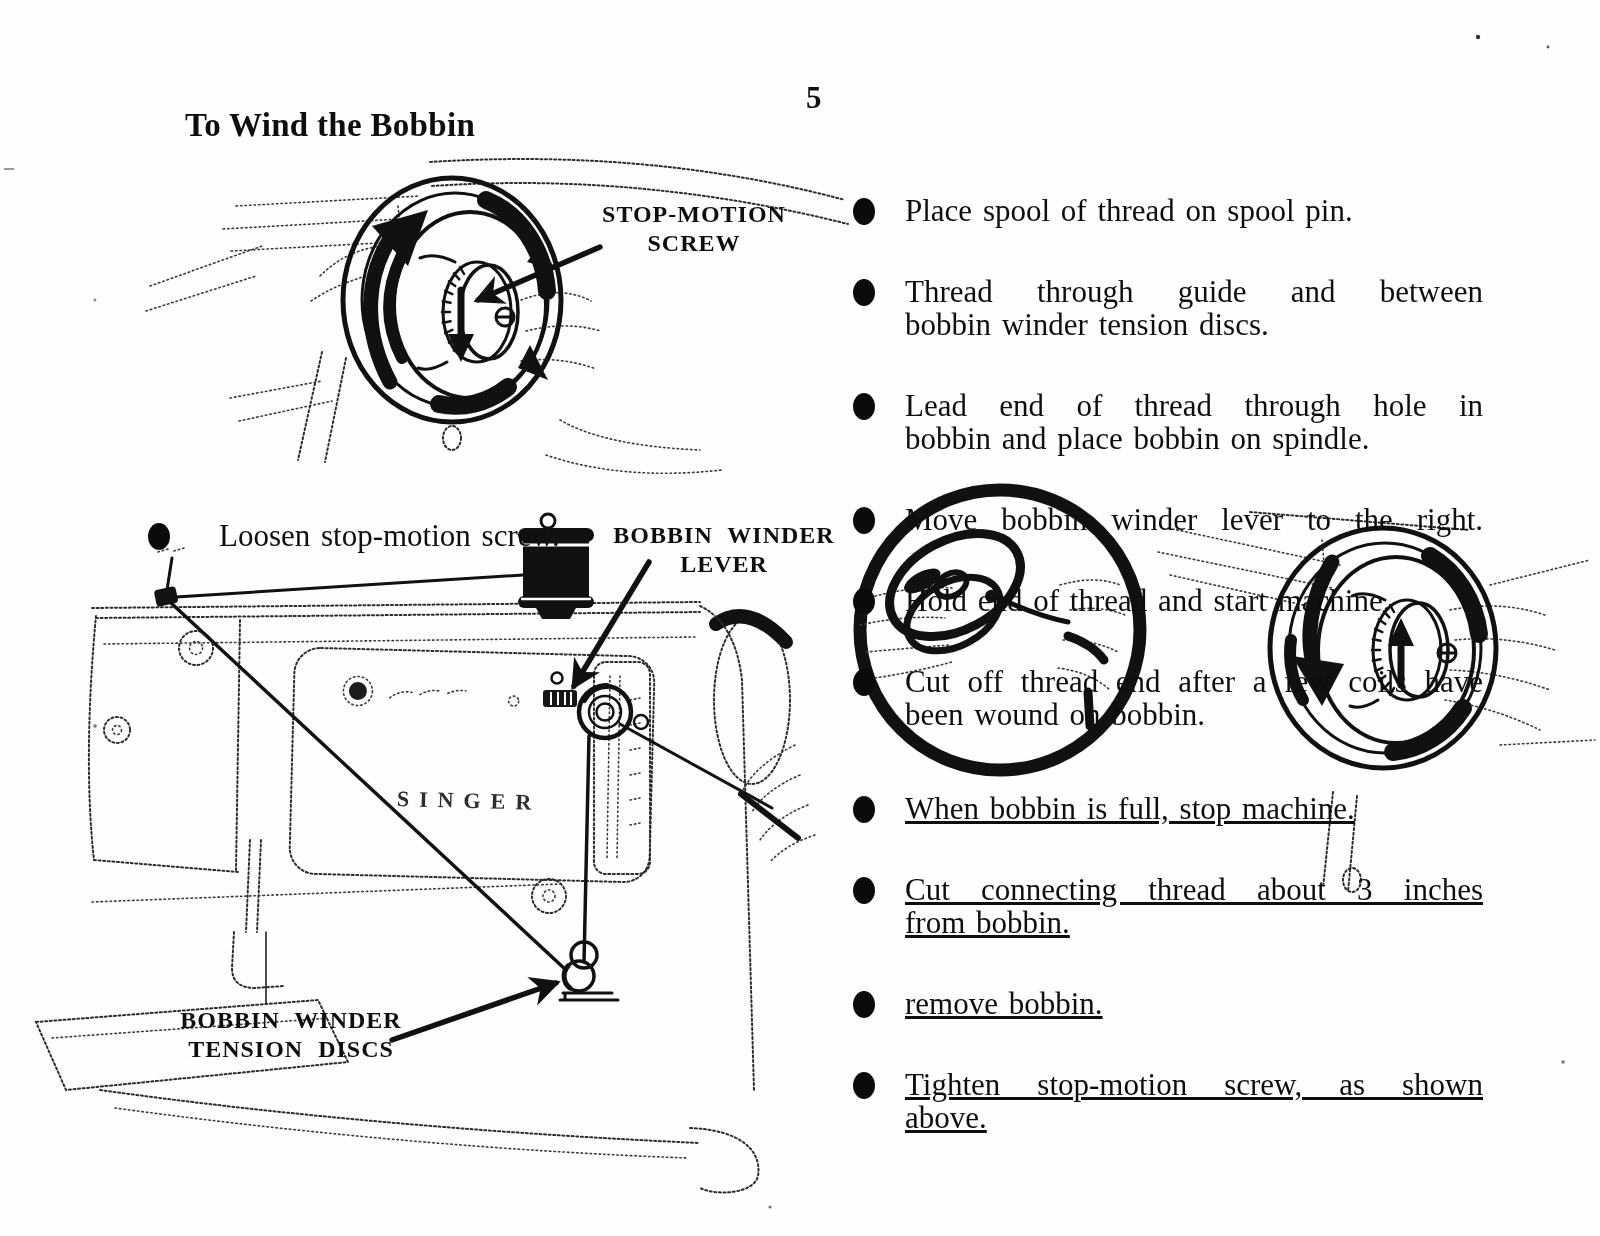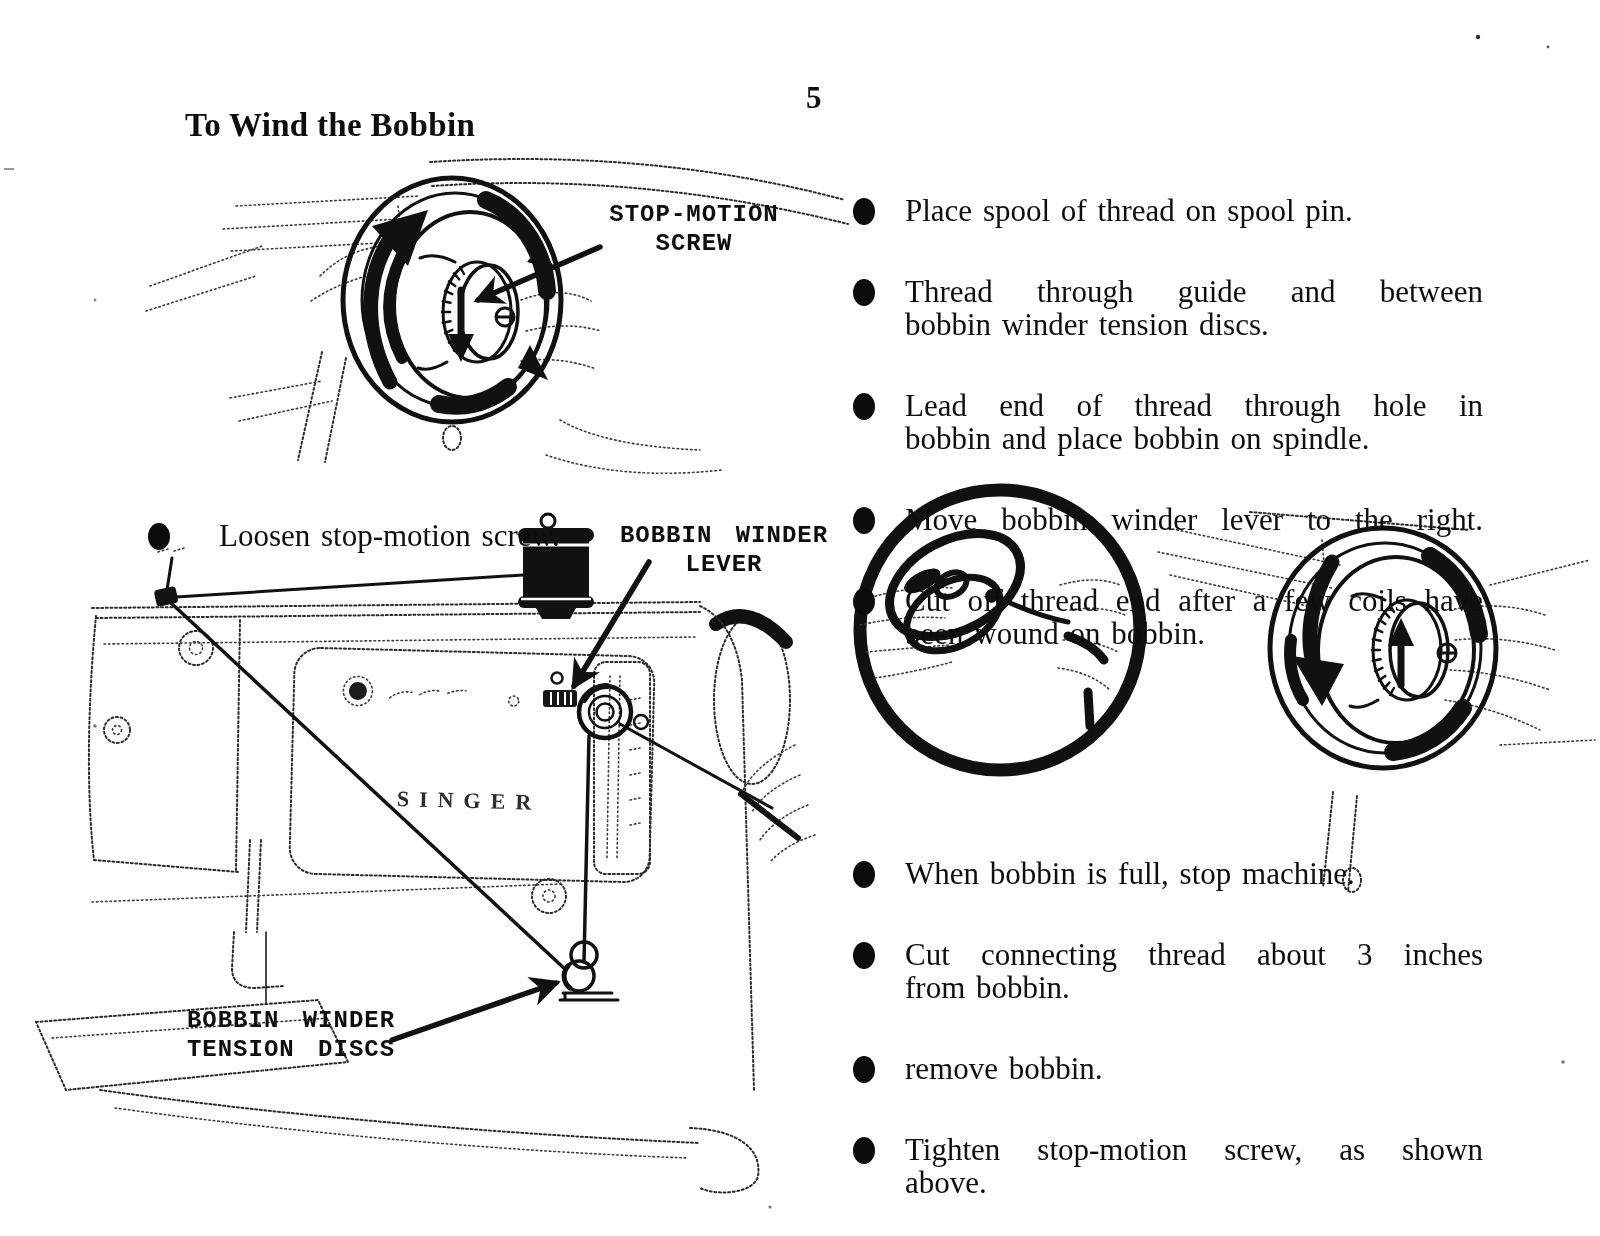--- a/index.html
+++ b/index.html
@@ -4,34 +4,34 @@
 <style>
   html,body{margin:0;padding:0;background:#e8e8e8;}
   .page{position:relative;width:1600px;height:1236px;background:#fefefe;overflow:hidden;
         font-family:"Liberation Serif", serif;color:#0e0e0e;}
   .abs{position:absolute;}
   .page-number{left:806px;top:80px;font-size:31px;font-weight:bold;}
   .doc-title{left:185px;top:107px;font-size:33px;font-weight:bold;letter-spacing:.3px;}
   
   .steps{left:853px;width:632px;}
   .steps-top{top:146px;}
-  .steps-bottom{top:809px;}
+  .steps-bottom{top:744px;text-decoration:underline;}
   .step{display:flex;align-items:flex-start;margin-bottom:7px;margin-top:48px;}
   .bullet{flex:0 0 auto;width:22px;height:27px;border-radius:50%;background:#0b0b0b;
           margin:4px 30px 0 0;}
   .step-text{width:578px;font-size:31px;line-height:33px;word-spacing:3px;}
   .step-text .jl{text-align:justify;text-align-last:justify;}
   .step-text div{white-space:normal;}
   
   .loosen{left:148px;top:471px;gap:23px;}
   .loosen .bullet{margin-right:26px;}
   .loosen .step-text{width:430px;}
   
   .fig-label{font-size:24px;font-weight:bold;line-height:29px;text-align:center;
-             letter-spacing:1px;word-spacing:8px;font-family:Liberation Mono, monospace;}
+             letter-spacing:1px;word-spacing:8px;}
   .lbl-stop{left:588px;top:200px;width:212px;}
   .lbl-lever{left:598px;top:521px;width:252px;}
   .lbl-discs{left:176px;top:1006px;width:230px;}
   svg.art{position:absolute;left:0;top:0;}
   svg .ln{fill:none;stroke:#111;stroke-linecap:round;}
   svg .sk{fill:none;stroke:#2c2c2c;stroke-width:2;stroke-dasharray:2,2.6;stroke-linecap:round;}
   svg .sk2{fill:none;stroke:#3a3a3a;stroke-width:1.6;stroke-dasharray:1.5,3;stroke-linecap:round;}
   svg text{font-family:"Liberation Serif", serif;}
 </style>
 </head>
@@ -337,20 +337,26 @@
     </div>
     <div class="step">
       <span class="bullet"></span>
       <div class="step-text">
           <div class="jl">Move bobbin winder lever to the right.</div>
         </div>
     </div>
     <div class="step">
       <span class="bullet"></span>
       <div class="step-text">
+          <div>Hold end of thread and start machine.</div>
+        </div>
+    </div>
+    <div class="step">
+      <span class="bullet"></span>
+      <div class="step-text">
         <div class="jl">Cut off thread end after a few coils have</div>
         <div>been wound on bobbin.</div>
       </div>
     </div>
   </div>
 
   <div class="abs steps steps-bottom">
     <div class="step">
       <span class="bullet"></span>
       <div class="step-text">

